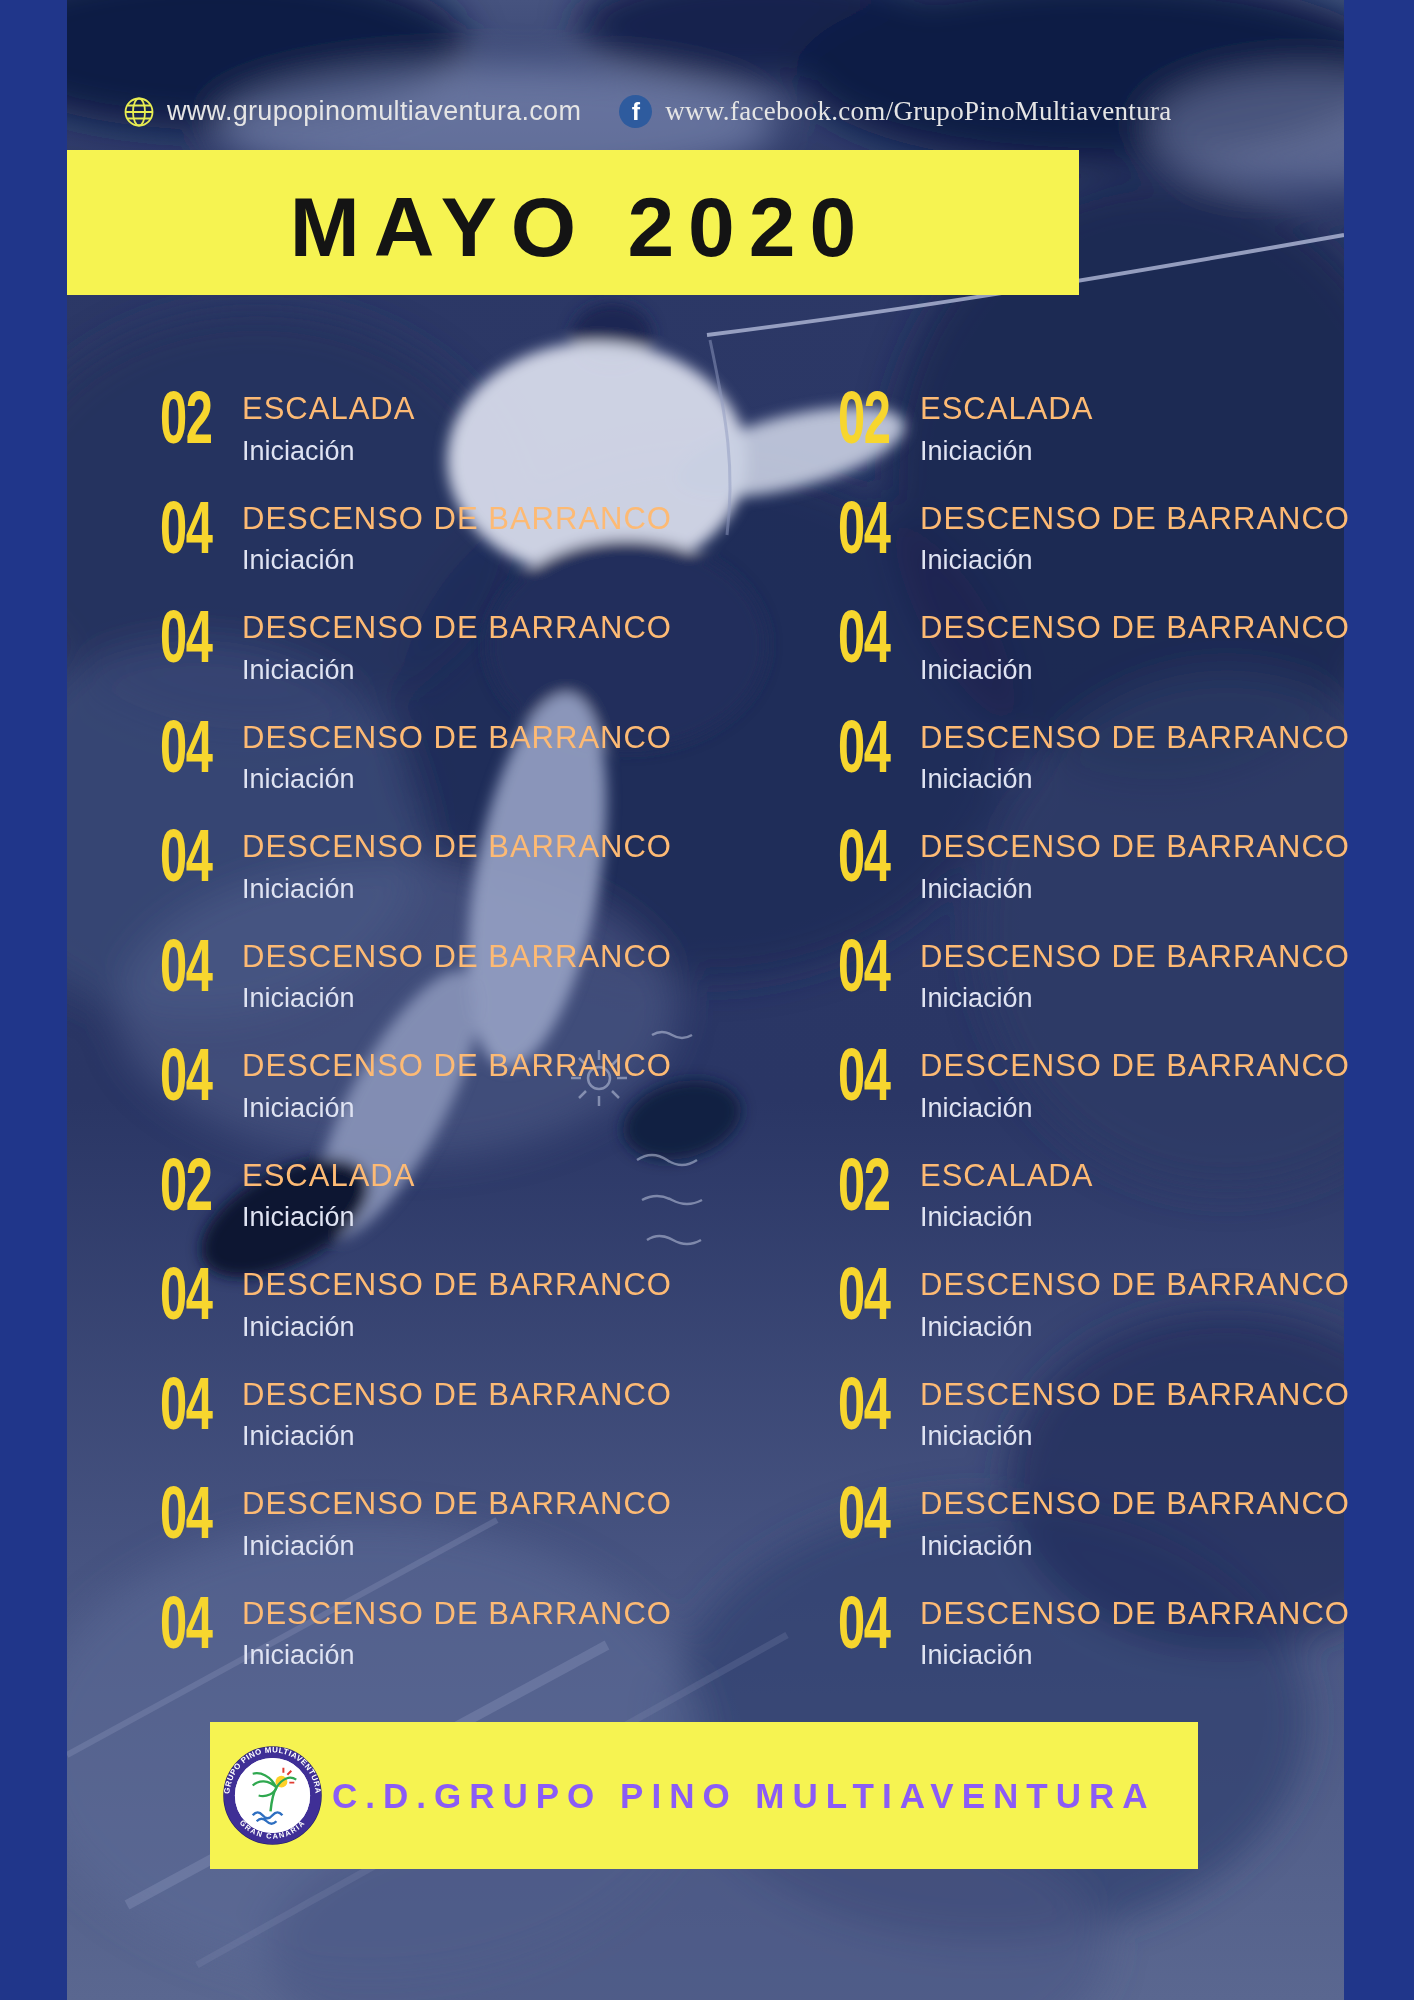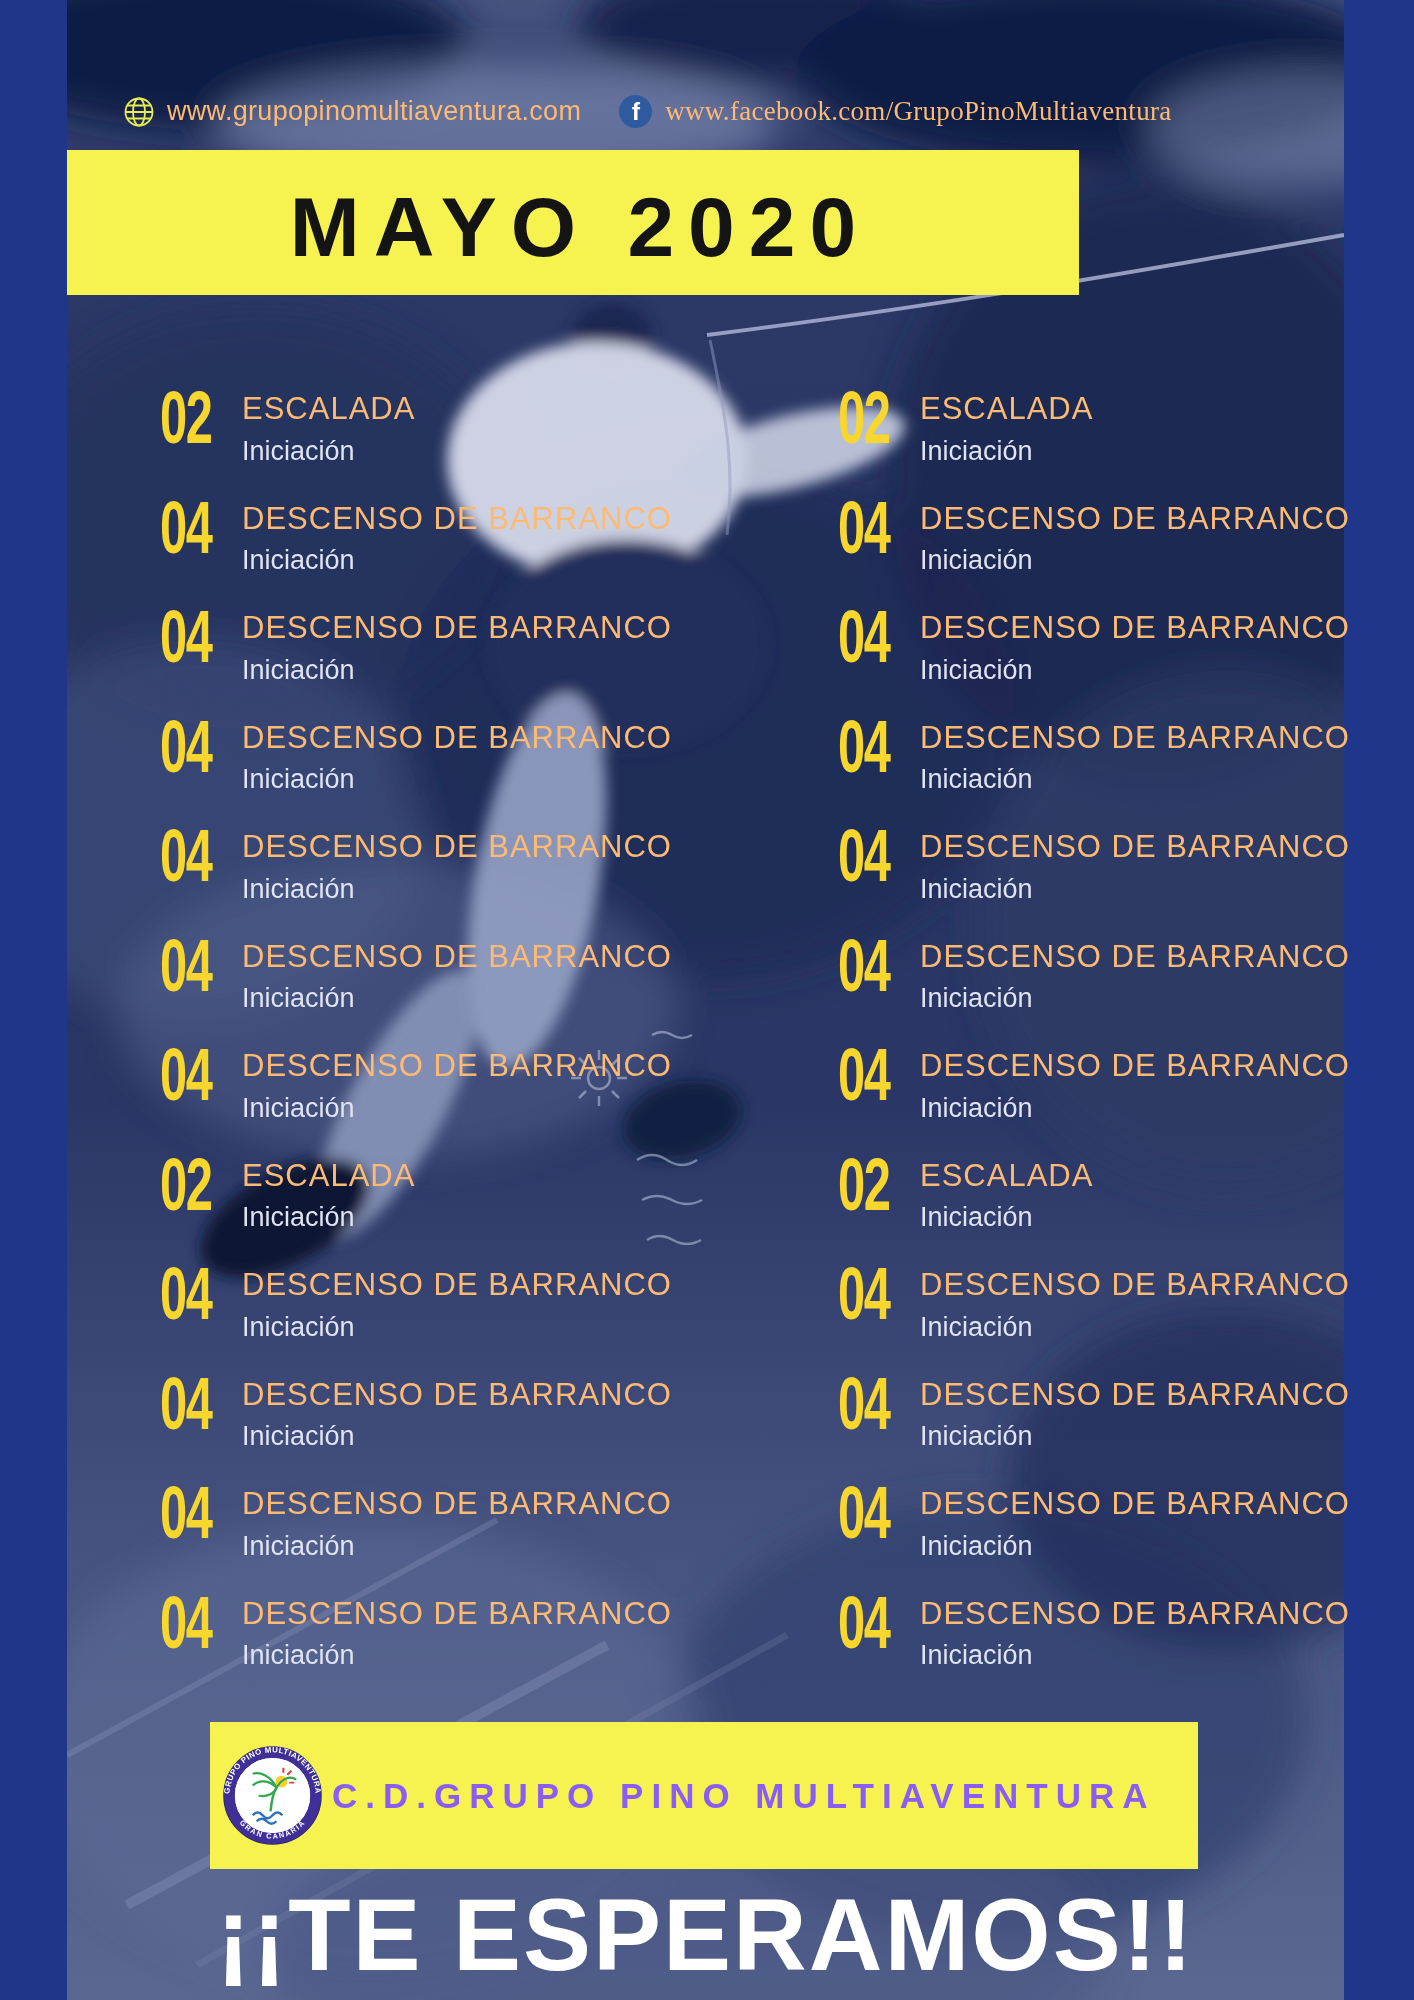--- a/index.html
+++ b/index.html
@@ -8,21 +8,21 @@
     background:#20368a; overflow:hidden;
     font-family:"Liberation Sans","DejaVu Sans",sans-serif;
   }
   .photo-wrap{position:absolute; left:67px; top:0; width:1277px; height:2000px; overflow:hidden;}
   .photo-wrap svg{display:block; width:100%; height:100%;}
 
   
   .contact-bar{
     position:absolute; left:123px; top:91px; height:41px;
     display:flex; align-items:center;
-    color:#fdba74; font-size:27px; font-weight:400; letter-spacing:0.3px;
+    color:#e5e5e5; font-size:27px; font-weight:400; letter-spacing:0.3px;
   }
   .icon-globe{width:32px;height:32px;flex:none;}
   .website-url{margin-left:12px; white-space:nowrap;}
   .icon-fb{width:33px;height:33px;margin-left:38px;flex:none;}
   .facebook-url{margin-left:13px; white-space:nowrap;font-family:Liberation Serif, serif;}
 
   
   .month-banner{
     position:absolute; left:67px; top:150px; width:1012px; height:145px;
     background:#f6f351; display:flex; align-items:center; justify-content:center;
@@ -420,15 +420,14 @@
           </g>
           <path d="M -2 16 C -1 6 0 -2 4 -8" stroke="#2fa84f" stroke-width="2.5" fill="none"></path>
           <path d="M 4 -8 C -4 -16 -14 -16 -20 -10 M 4 -8 C -2 -20 -12 -24 -20 -22 M 4 -8 C 10 -18 18 -20 24 -16 M 4 -8 C 2 -2 -6 2 -14 0" stroke="#2fa84f" stroke-width="2.2" fill="none"></path>
           <path d="M -20 20 q 5 -6 10 0 t 10 0 t 10 0 M -16 26 q 5 -5 10 0 t 10 0" stroke="#2e6fc1" stroke-width="2.4" fill="none"></path>
         </g>
       </svg>
     </span>
     <span class="club-name">C.D.GRUPO PINO MULTIAVENTURA</span>
   </div>
 
-  <div class="tagline">¡¡TE ESPERAMOS!!</div>
 
 </div>
 
 </body></html>

